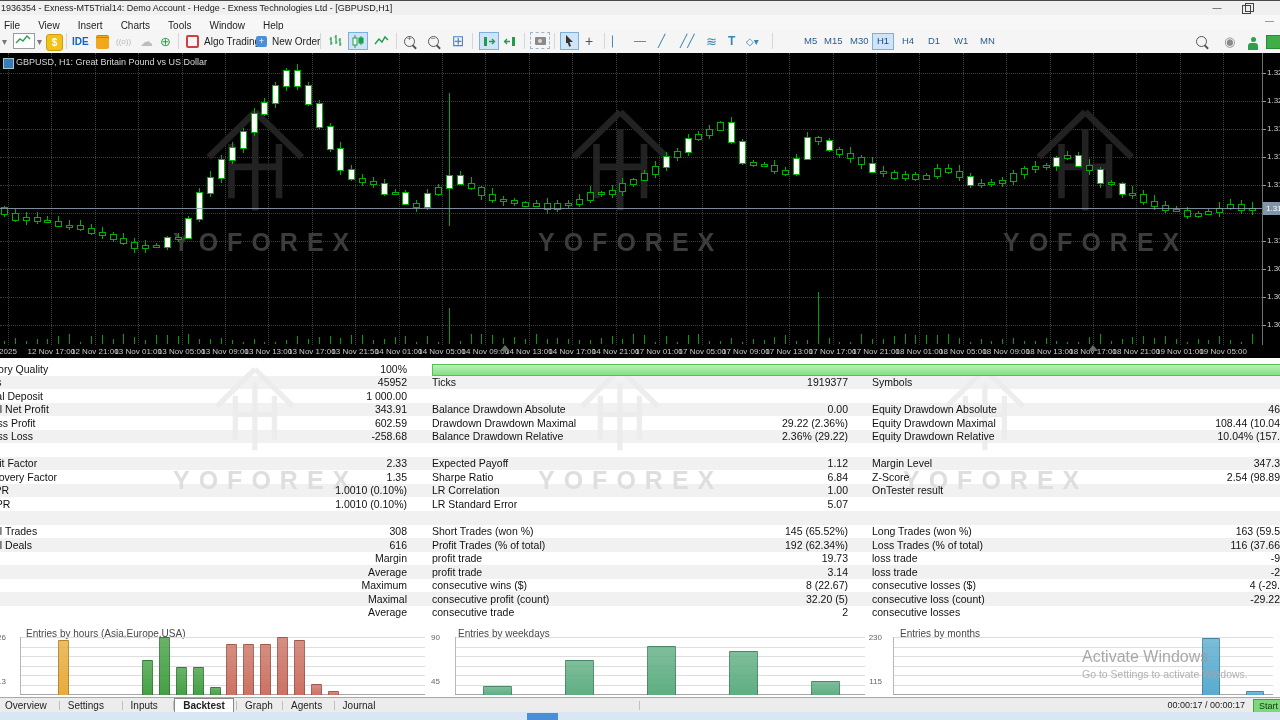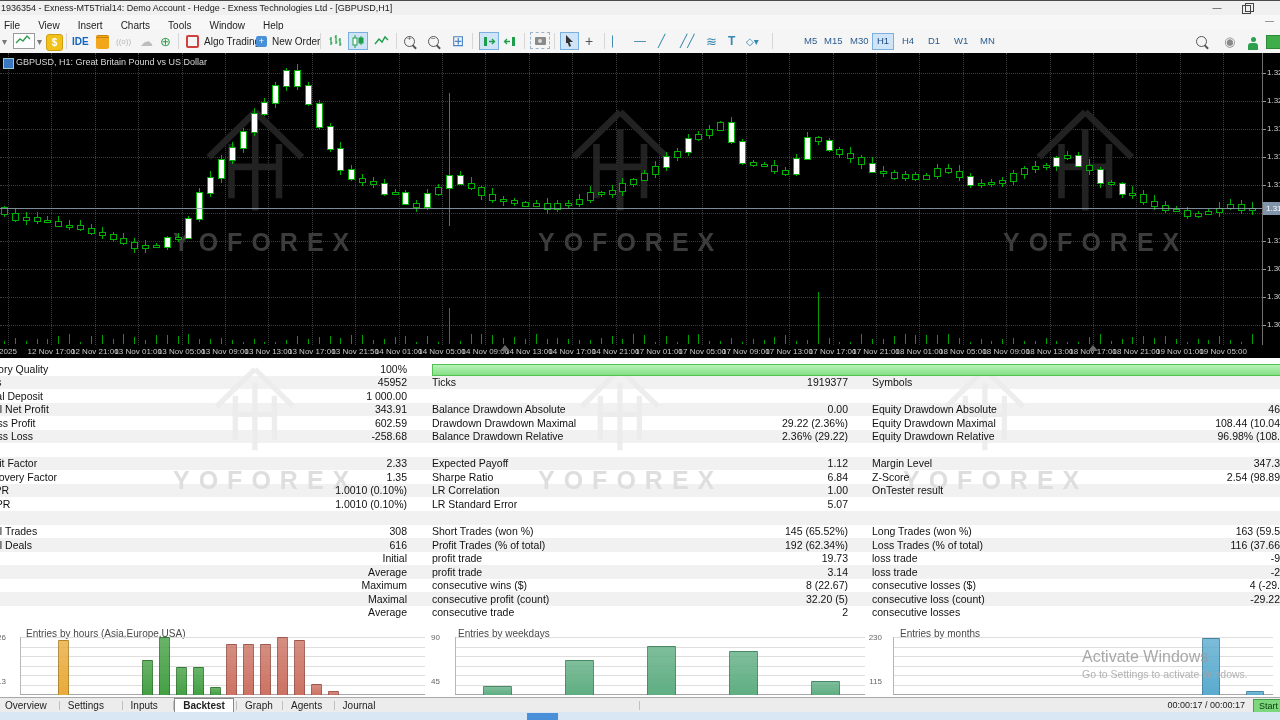--- a/index.html
+++ b/index.html
@@ -760,21 +760,21 @@
     <div class="cell c1v" style="top: 58.7px;">602.59</div>
     <div class="cell c2l" style="top: 58.7px;">Drawdown Drawdown Maximal</div>
     <div class="cell c2v" style="top: 58.7px;">29.22 (2.36%)</div>
     <div class="cell c3l" style="top: 58.7px;">Equity Drawdown Maximal</div>
     <div class="cell c3v" style="top: 58.7px;">108.44 (10.04</div>
     <div class="cell c1l" style="top: 72.25px;">Gross Loss</div>
     <div class="cell c1v" style="top: 72.25px;">-258.68</div>
     <div class="cell c2l" style="top: 72.25px;">Balance Drawdown Relative</div>
     <div class="cell c2v" style="top: 72.25px;">2.36% (29.22)</div>
     <div class="cell c3l" style="top: 72.25px;">Equity Drawdown Relative</div>
-    <div class="cell c3v" style="top: 72.25px;">96.98% (108.</div>
+    <div class="cell c3v" style="top: 72.25px;">10.04% (157.</div>
     <div class="cell c1l" style="top: 99.35px;">Profit Factor</div>
     <div class="cell c1v" style="top: 99.35px;">2.33</div>
     <div class="cell c2l" style="top: 99.35px;">Expected Payoff</div>
     <div class="cell c2v" style="top: 99.35px;">1.12</div>
     <div class="cell c3l" style="top: 99.35px;">Margin Level</div>
     <div class="cell c3v" style="top: 99.35px;">347.3</div>
     <div class="cell c1l" style="top: 112.9px;">Recovery Factor</div>
     <div class="cell c1v" style="top: 112.9px;">1.35</div>
     <div class="cell c2l" style="top: 112.9px;">Sharpe Ratio</div>
     <div class="cell c2v" style="top: 112.9px;">6.84</div>
@@ -794,21 +794,21 @@
     <div class="cell c2l" style="top: 167.1px;">Short Trades (won %)</div>
     <div class="cell c2v" style="top: 167.1px;">145 (65.52%)</div>
     <div class="cell c3l" style="top: 167.1px; text-align: right;">Long Trades (won %)</div>
     <div class="cell c3v" style="top: 167.1px;">163 (59.5</div>
     <div class="cell c1l" style="top: 180.65px;">Total Deals</div>
     <div class="cell c1v" style="top: 180.65px;">616</div>
     <div class="cell c2l" style="top: 180.65px;">Profit Trades (% of total)</div>
     <div class="cell c2v" style="top: 180.65px;">192 (62.34%)</div>
     <div class="cell c3l" style="top: 180.65px;">Loss Trades (% of total)</div>
     <div class="cell c3v" style="top: 180.65px;">116 (37.66</div>
-    <div class="cell c1v" style="top: 194.2px;">Initial</div>
+    <div class="cell c1v" style="top: 194.2px;">Margin</div>
     <div class="cell c2l" style="top: 194.2px;">profit trade</div>
     <div class="cell c2v" style="top: 194.2px;">19.73</div>
     <div class="cell c3l" style="top: 194.2px;">loss trade</div>
     <div class="cell c3v" style="top: 194.2px;">-9</div>
     <div class="cell c1v" style="top: 207.75px;">Average</div>
     <div class="cell c2l" style="top: 207.75px;">profit trade</div>
     <div class="cell c2v" style="top: 207.75px;">3.14</div>
     <div class="cell c3l" style="top: 207.75px;">loss trade</div>
     <div class="cell c3v" style="top: 207.75px;">-2</div>
     <div class="cell c1v" style="top: 221.3px;">Maximum</div>

